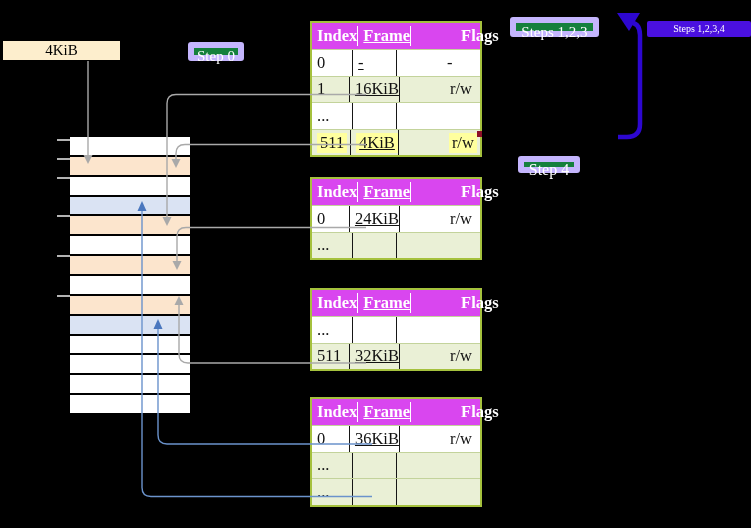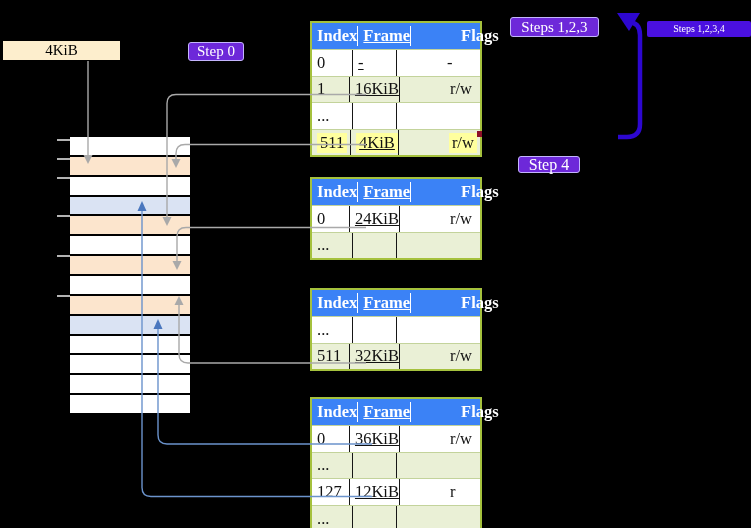--- a/index.html
+++ b/index.html
@@ -2,37 +2,37 @@
 <html><head>
 <meta charset="utf-8">
 <style>
   html,body{margin:0;padding:0;background:#000;}
   .canvas{position:relative;width:751px;height:528px;background:#000;overflow:hidden;
           font-family:"Liberation Serif","DejaVu Serif",serif;}
   
   .mem-label{position:absolute;left:3px;top:41px;width:117px;height:19px;background:#fdeecd;
              color:#000;font-size:15px;line-height:19px;text-align:center;}
   .badge{position:absolute;color:#fff;text-align:center;border-radius:3px;box-sizing:border-box;}
-  .badge.red{background:#6d28d9;border:1px solid #c4b5fd;}
+  .badge.red{background:#15803d;border:6px solid #c4b5fd;}
   .badge.blue{background:#4a10e0;}
   #b-step0{left:188px;top:42px;width:56px;height:19px;font-size:15px;line-height:17px;}
   #b-steps123{left:510px;top:17px;width:89px;height:20px;font-size:15px;line-height:18px;}
   #b-steps1234{left:647px;top:21px;width:104px;height:16px;font-size:10px;line-height:16px;border-radius:2px;}
   #b-step4{left:518px;top:156px;width:62px;height:17px;font-size:16px;line-height:15px;}
   
   .stack{position:absolute;left:70px;top:137px;width:120px;height:276px;
          display:flex;flex-direction:column;gap:2px;}
   .srow{flex:1;background:#ffffff;}
   .srow.peach{background:#fce5cd;}
   .srow.blue{background:#dae3f3;}
   .tick{position:absolute;left:57px;width:13px;height:2px;background:#b3b3b3;}
   
   .ptable{position:absolute;left:310px;width:172px;border:2px solid #a5c13d;background:#fff;
           box-sizing:border-box;font-size:16.5px;color:#111;}
-  .hrow{display:flex;background:#3b82f6;color:#fff;font-weight:bold;height:26px;align-items:center;}
+  .hrow{display:flex;background:#d946ef;color:#fff;font-weight:bold;height:26px;align-items:center;}
   .hcell{box-sizing:border-box;padding-left:5px;display:flex;align-items:center;border-right:1px solid #fff;}
   .row{display:flex;height:25.6px;border-top:1px solid #c3d39b;}
   .row:first-of-type{border-top:none;}
   .cell{box-sizing:border-box;padding-left:5px;display:flex;align-items:center;border-right:1px solid #161616;}
   .c0{width:56px;}.c1{width:60px;text-decoration:underline;}.c2{width:52px;border-right:none;margin-left:45px;}
   .row.shaded{background:#eaf0d6;}
   .hl-text{background:#ffff9e;padding:0 3px;}
   
   .red-dash{position:absolute;left:477px;top:131px;width:5px;height:6px;background:#8c1028;}
   #overlay{position:absolute;left:0;top:0;pointer-events:none;}
@@ -179,31 +179,20 @@
         <div class="cell c2">
           <span>r/w</span>
         </div>
       </div>
       <div class="row shaded">
         <div class="cell c0">
           <span>...</span>
         </div>
         <div class="cell c1"></div>
         <div class="cell c2"></div>
-      </div>
-      <div class="row">
-        <div class="cell c0">
-          <span>127</span>
-        </div>
-        <div class="cell c1">
-          <span>12KiB</span>
-        </div>
-        <div class="cell c2">
-          <span>r</span>
-        </div>
       </div>
       <div class="row shaded">
         <div class="cell c0">
           <span>...</span>
         </div>
         <div class="cell c1"></div>
         <div class="cell c2"></div>
       </div>
     </div>
 

